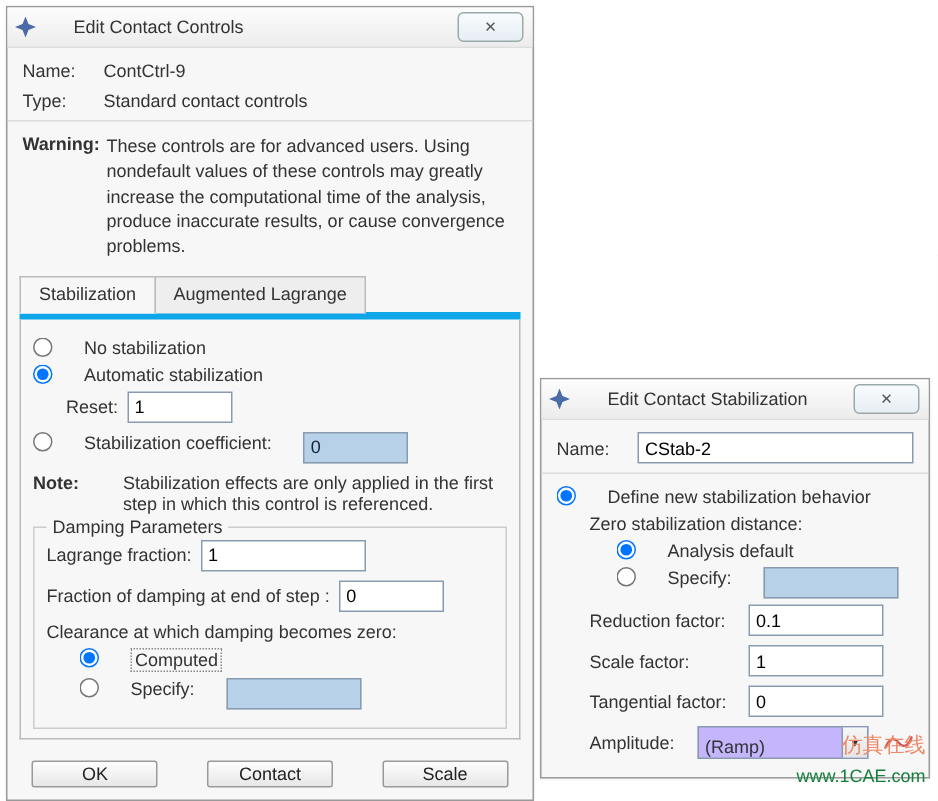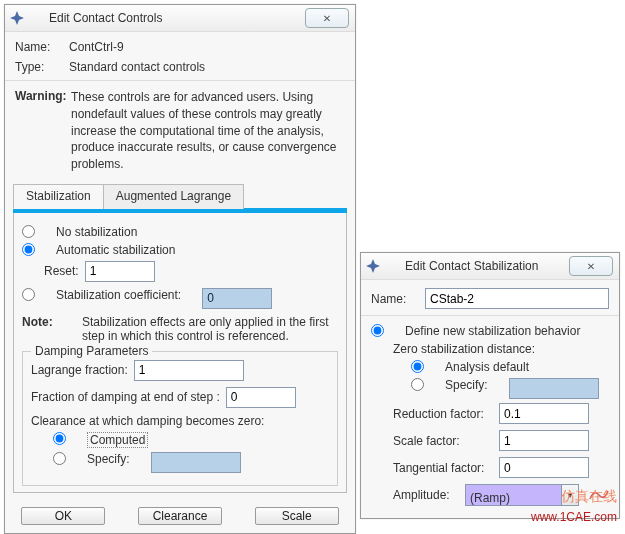--- a/index.html
+++ b/index.html
@@ -138,21 +138,21 @@
     position:absolute; left: 160px; top: 324px;
     font-size: 34px; color:#f0e7da; font-weight:bold;
     pointer-events:none; z-index:0;
   }
   .watermark2 {
     position:absolute; right:8px; bottom:28px;
     font-size:14px; color:#e86; pointer-events:none;
   }
   .watermark3 {
     position:absolute; right:8px; bottom:10px;
-    font-size:12px; color:#b91c1c; pointer-events:none;
+    font-size:12px; color:#15803d; pointer-events:none;
   }
   .plain { color:#333; }
 </style>
 </head>
 <body>
 
 <div class="watermark1">1CAE</div>
 
 <div class="dialog" style="left:4px; top:4px; width:350px;">
   <div class="titlebar">
@@ -224,21 +224,21 @@
         <div class="radio-row indent">
           <input type="radio" name="lclr" style="">
           <span>Specify:</span>
           <input class="txt sel input80" value="" style="">
         </div>
       </div>
     </div>
   </div>
   <div class="btnbar">
     <button class="btn">OK</button>
-    <button class="btn">Clearance</button>
+    <button class="btn">Contact</button>
     <button class="btn">Scale</button>
   </div>
 </div>
 
 <div class="dialog" style="left:360px; top:252px; width:258px;">
   <div class="titlebar">
     <span class="app-icon">
       <svg width="14" height="14" viewBox="0 0 14 14">
           <path d="M7 0 L9 5 L14 7 L9 9 L7 14 L5 9 L0 7 L5 5 Z" fill="#4a6aa8"></path>
         </svg>

